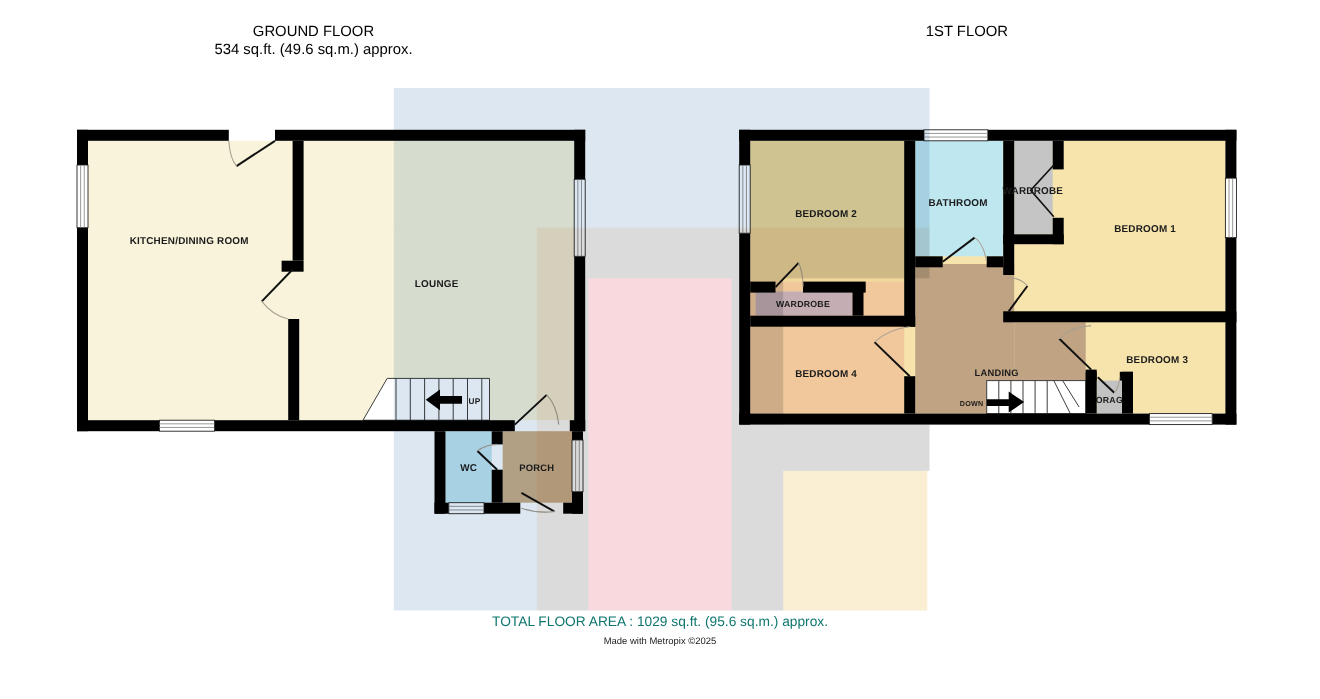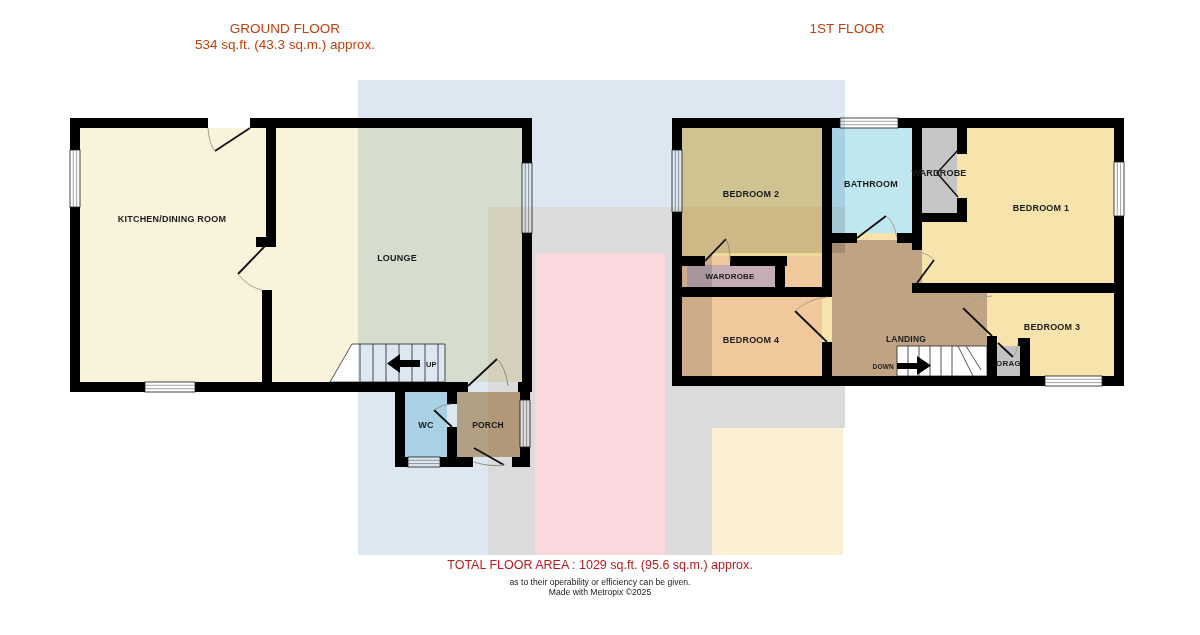--- a/index.html
+++ b/index.html
@@ -1,44 +1,44 @@
 <!DOCTYPE html>
 <html><head>
 <meta charset="utf-8">
 <style>
   html,body{margin:0;padding:0;background:#ffffff;}
   #canvas{position:relative;width:1200px;height:635px;background:#ffffff;overflow:hidden;
           font-family:"Liberation Sans", sans-serif;}
   .floor-title{position:absolute;top:21px;width:300px;text-align:center;
-               color:#c2410c;font-size:13.5px;line-height:16px;}
+               color:#000000;font-size:13.5px;line-height:16px;}
   #plan-svg{position:absolute;left:0;top:0;}
   .lbl{font-family:"Liberation Sans", sans-serif;font-weight:bold;fill:#1b1b1b;letter-spacing:0.2px;}
   .wall{stroke:none;}
   .win{fill:#ffffff;stroke:#1b1b1b;stroke-width:0.8;}
   .winline{stroke:#8a8a8a;stroke-width:0.8;}
   .leaf{stroke:#111111;stroke-width:1.8;fill:none;}
   .arc{stroke:#a9a091;stroke-width:1;fill:none;}
   .stair{fill:#ffffff;stroke:#3c3c3c;stroke-width:0.9;}
   .tread{stroke:#3c3c3c;stroke-width:0.9;}
   .wash{mix-blend-mode:multiply;}
   .footer{position:absolute;top:558px;left:0;width:1200px;text-align:center;}
-  .total{font-size:12.5px;color:#b91c1c;margin:0 0 5px 0;}
+  .total{font-size:12.5px;color:#0f766e;margin:0 0 5px 0;}
   .disc-line{font-size:8.6px;line-height:10.2px;color:#1b1b1b;}
   .credit{font-size:8.6px;line-height:10.2px;color:#1b1b1b;}
 </style>
 </head>
 <body>
 
 <div id="canvas">
 
   <div class="floor-title" style="left:135px;">
     <div>GROUND FLOOR</div>
-    <div>534 sq.ft. (43.3 sq.m.) approx.</div>
+    <div>534 sq.ft. (49.6 sq.m.) approx.</div>
   </div>
-  <div class="floor-title" style="left:697px;">
+  <div class="floor-title" style="left:729px;">
     <div>1ST FLOOR</div>
   </div>
 
   <svg id="plan-svg" width="1200" height="635" viewBox="0 0 1200 635">
 
     <g>
 
       <rect x="80" y="128" width="442" height="254" fill="#f8f3da"></rect>
       <rect x="405" y="392" width="42" height="65" fill="#c3e7f2"></rect>
       <rect x="457" y="392" width="63" height="65" fill="#cdb18c"></rect>
@@ -268,17 +268,16 @@
       <rect class="wash" x="488" y="253" width="47" height="302" fill="#dbdbdc"></rect>
       <rect class="wash" x="665" y="253" width="47" height="302" fill="#dbdbdc"></rect>
       <rect class="wash" x="712" y="386" width="133" height="42" fill="#dbdbdc"></rect>
       <rect class="wash" x="535" y="253" width="130" height="302" fill="#f9d9dd"></rect>
       <rect class="wash" x="712" y="428" width="131" height="127" fill="#faeed3"></rect>
     </g>
   </svg>
 
   <div class="footer">
     <div class="total">TOTAL FLOOR AREA : 1029 sq.ft. (95.6 sq.m.) approx.</div>
-    <div class="disc-line">as to their operability or efficiency can be given.</div>
     <div class="credit">Made with Metropix ©2025</div>
   </div>
 
 </div>
 
 </body></html>

